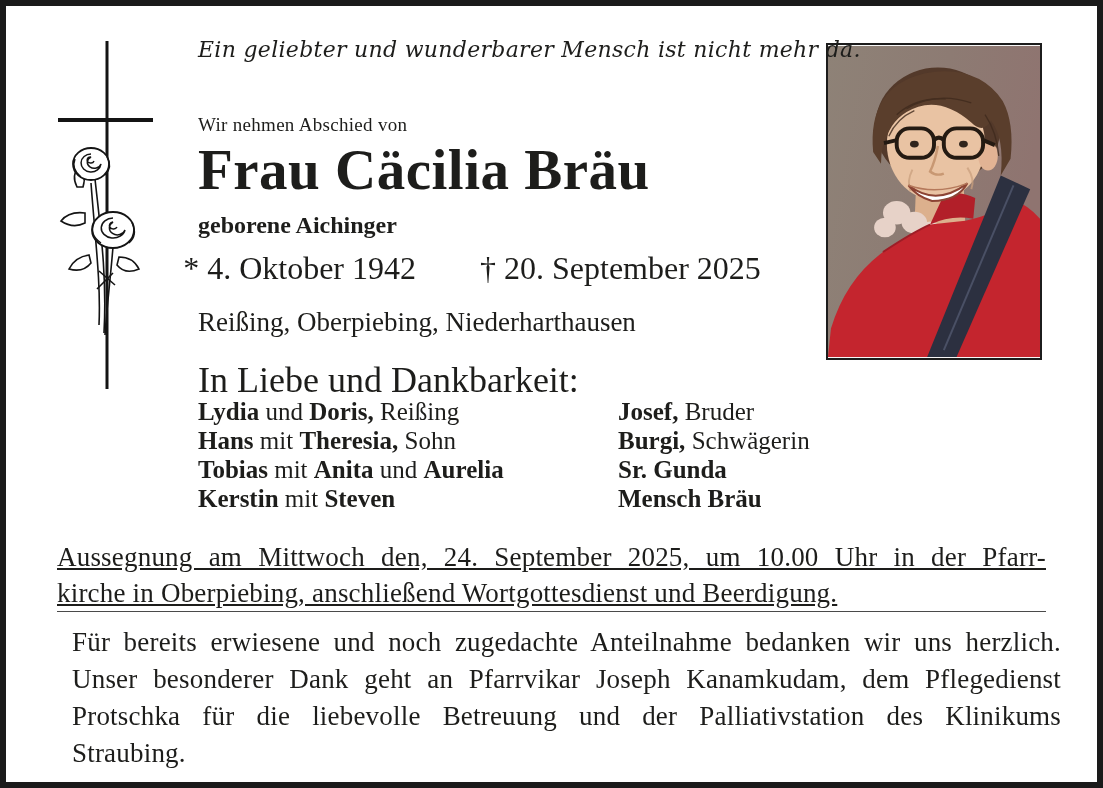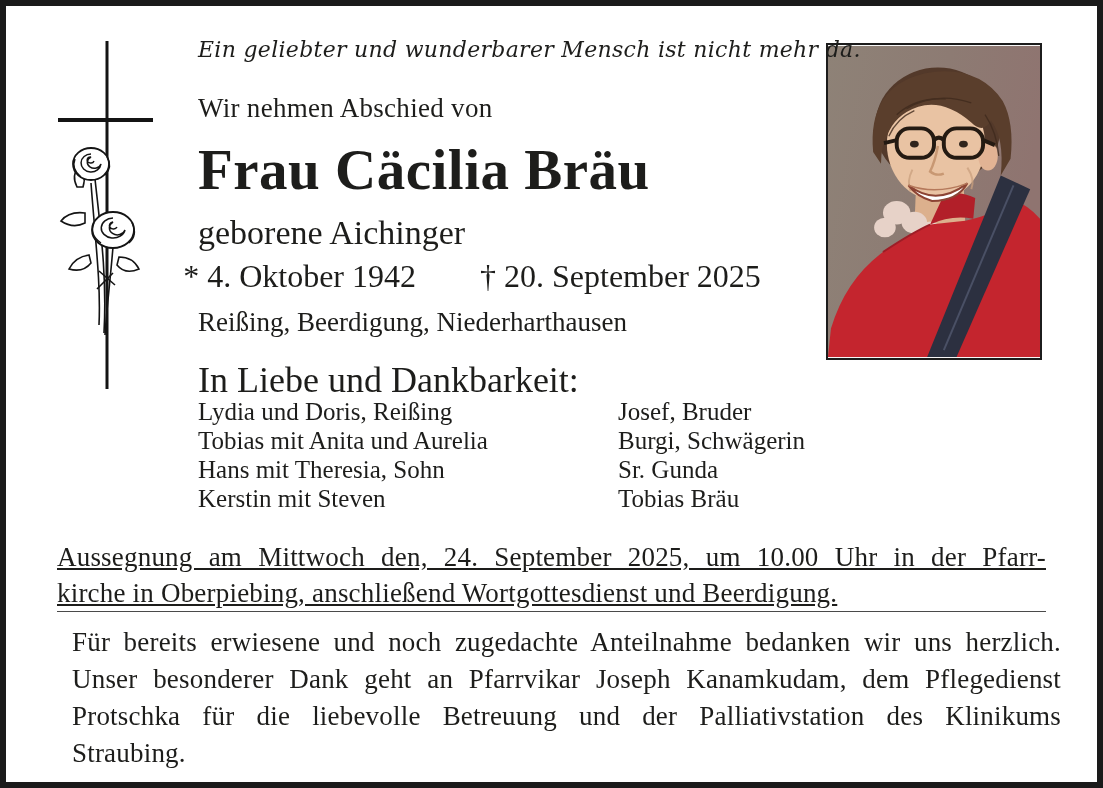--- a/index.html
+++ b/index.html
@@ -21,38 +21,38 @@
 
   .quote{
     left:198px;top:36px;
     font-family:"DejaVu Serif", serif;
     font-style:italic;
     font-size:22px;line-height:28px;
     letter-spacing:0.3px;
     white-space:nowrap;
   }
   .intro{
-    left:198px;top:92px;
-    font-size:27px;line-height:33px;
+    left:198px;top:108px;
+    font-size:19px;line-height:33px;
     letter-spacing:0.3px;
     white-space:nowrap;
   }
   .name-block{
     left:198px;top:138px;width:548px;
   }
   .deceased-name{
     font-size:57px;line-height:64px;
     font-weight:bold;
     letter-spacing:0.5px;
     white-space:nowrap;
   }
   .maiden{
-    font-size:34px;line-height:30px;
-    font-weight:normal;
-    margin-top:16px;
+    font-size:24px;line-height:30px;
+    font-weight:bold;
+    margin-top:8px;
   }
   .dates{
     display:flex;justify-content:center;gap:64px;
     font-size:32px;line-height:32px;
     margin-top:12px;
     white-space:nowrap;
   }
   .places{
     left:198px;top:306px;
     font-size:27px;line-height:33px;
@@ -64,21 +64,21 @@
     white-space:nowrap;
   }
   .mourners{
     left:198px;top:397px;width:720px;
     display:flex;
     font-size:25px;line-height:29px;
   }
   .mcol-left{width:420px;}
   .mcol-right{width:300px;}
   .mline{white-space:nowrap;}
-  .mline .b{font-weight:normal;}
+  .mline .b{font-weight:bold;}
 
   .announcement{
     left:57px;top:539px;width:989px;
     font-size:27px;line-height:36px;
     letter-spacing:0.2px;
     text-decoration:underline;
   }
   .thanks{
     left:72px;top:624px;width:989px;
     font-size:27px;line-height:37px;
@@ -210,36 +210,36 @@
 
   <div class="abs name-block">
     <div class="deceased-name">Frau Cäcilia Bräu</div>
     <div class="maiden">geborene Aichinger</div>
     <div class="dates">
       <span>* 4. Oktober 1942</span>
       <span>† 20. September 2025</span>
     </div>
   </div>
 
-  <div class="abs places">Reißing, Beerdigung, Niederharthausen</div>
+  <div class="abs places">Reißing, Oberpiebing, Niederharthausen</div>
 
   <div class="abs liebe">In Liebe und Dankbarkeit:</div>
 
   <div class="abs mourners">
     <div class="mcol-left">
       <div class="mline"><span class="b">Lydia</span><span> und </span><span class="b">Doris,</span><span> Reißing</span></div>
+      <div class="mline"><span class="b">Hans</span><span> mit </span><span class="b">Theresia,</span><span> Sohn</span></div>
       <div class="mline"><span class="b">Tobias</span><span> mit </span><span class="b">Anita</span><span> und </span><span class="b">Aurelia</span></div>
-      <div class="mline"><span class="b">Hans</span><span> mit </span><span class="b">Theresia,</span><span> Sohn</span></div>
       <div class="mline"><span class="b">Kerstin</span><span> mit </span><span class="b">Steven</span></div>
     </div>
     <div class="mcol-right">
       <div class="mline"><span class="b">Josef,</span><span> Bruder</span></div>
       <div class="mline"><span class="b">Burgi,</span><span> Schwägerin</span></div>
       <div class="mline"><span class="b">Sr. Gunda</span></div>
-      <div class="mline"><span class="b">Tobias Bräu</span></div>
+      <div class="mline"><span class="b">Mensch Bräu</span></div>
     </div>
   </div>
 
   <div class="abs announcement">
     <div class="line-just">Aussegnung am Mittwoch den, 24. September 2025, um 10.00 Uhr in der Pfarr-</div>
     <div>kirche in Oberpiebing, anschließend Wortgottesdienst und Beerdigung.</div>
   </div>
 
   <div class="abs rule"></div>
 

